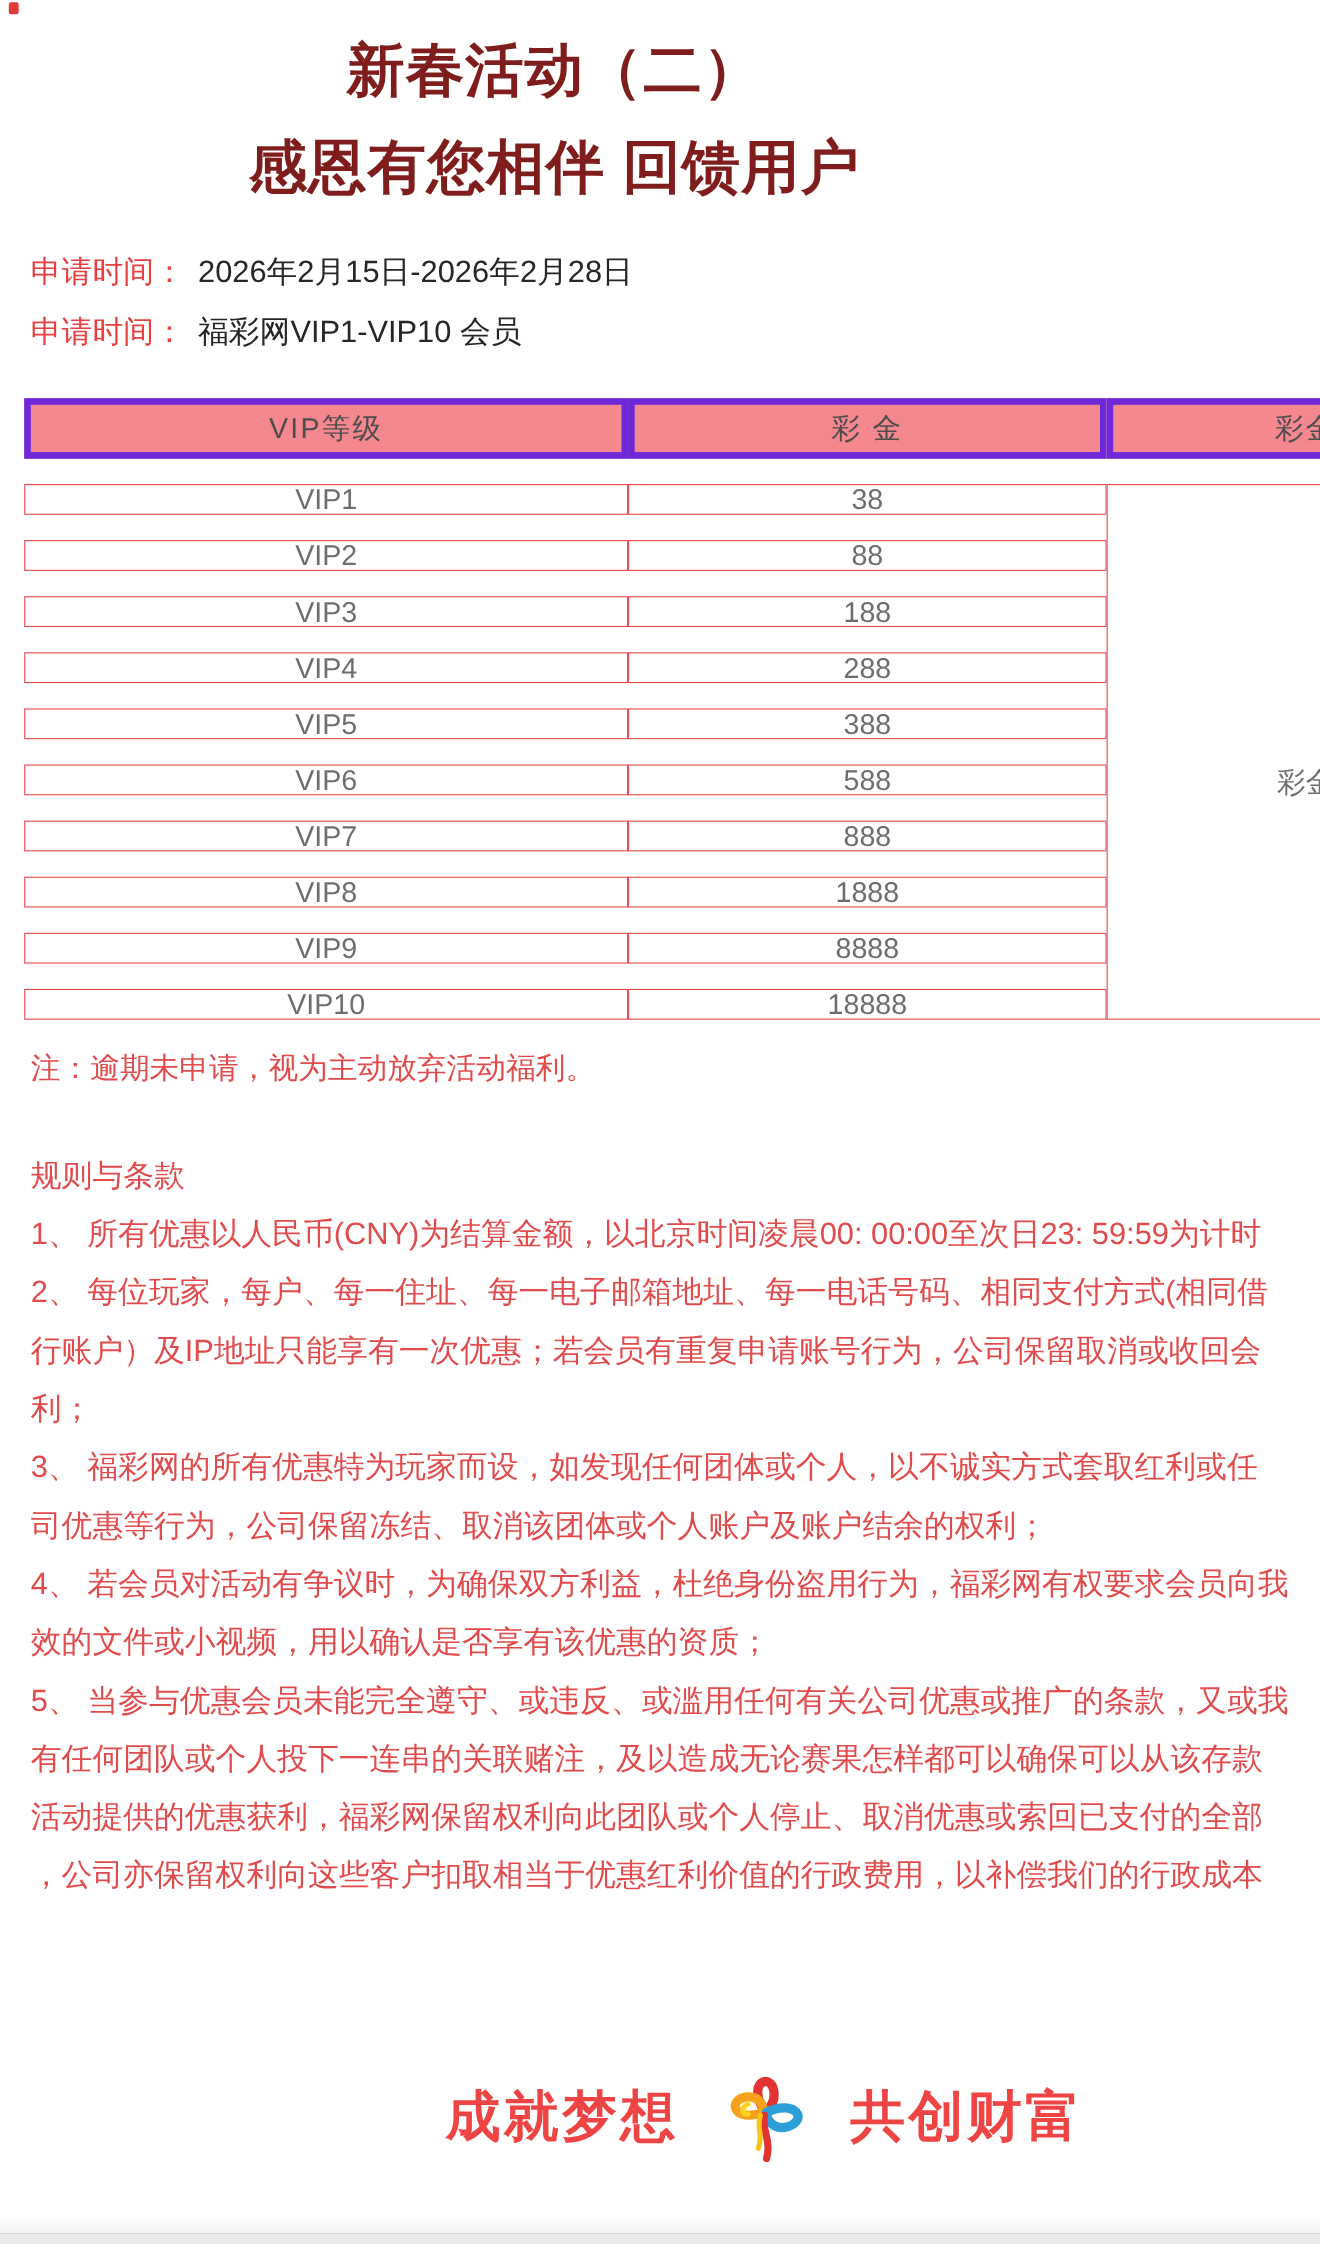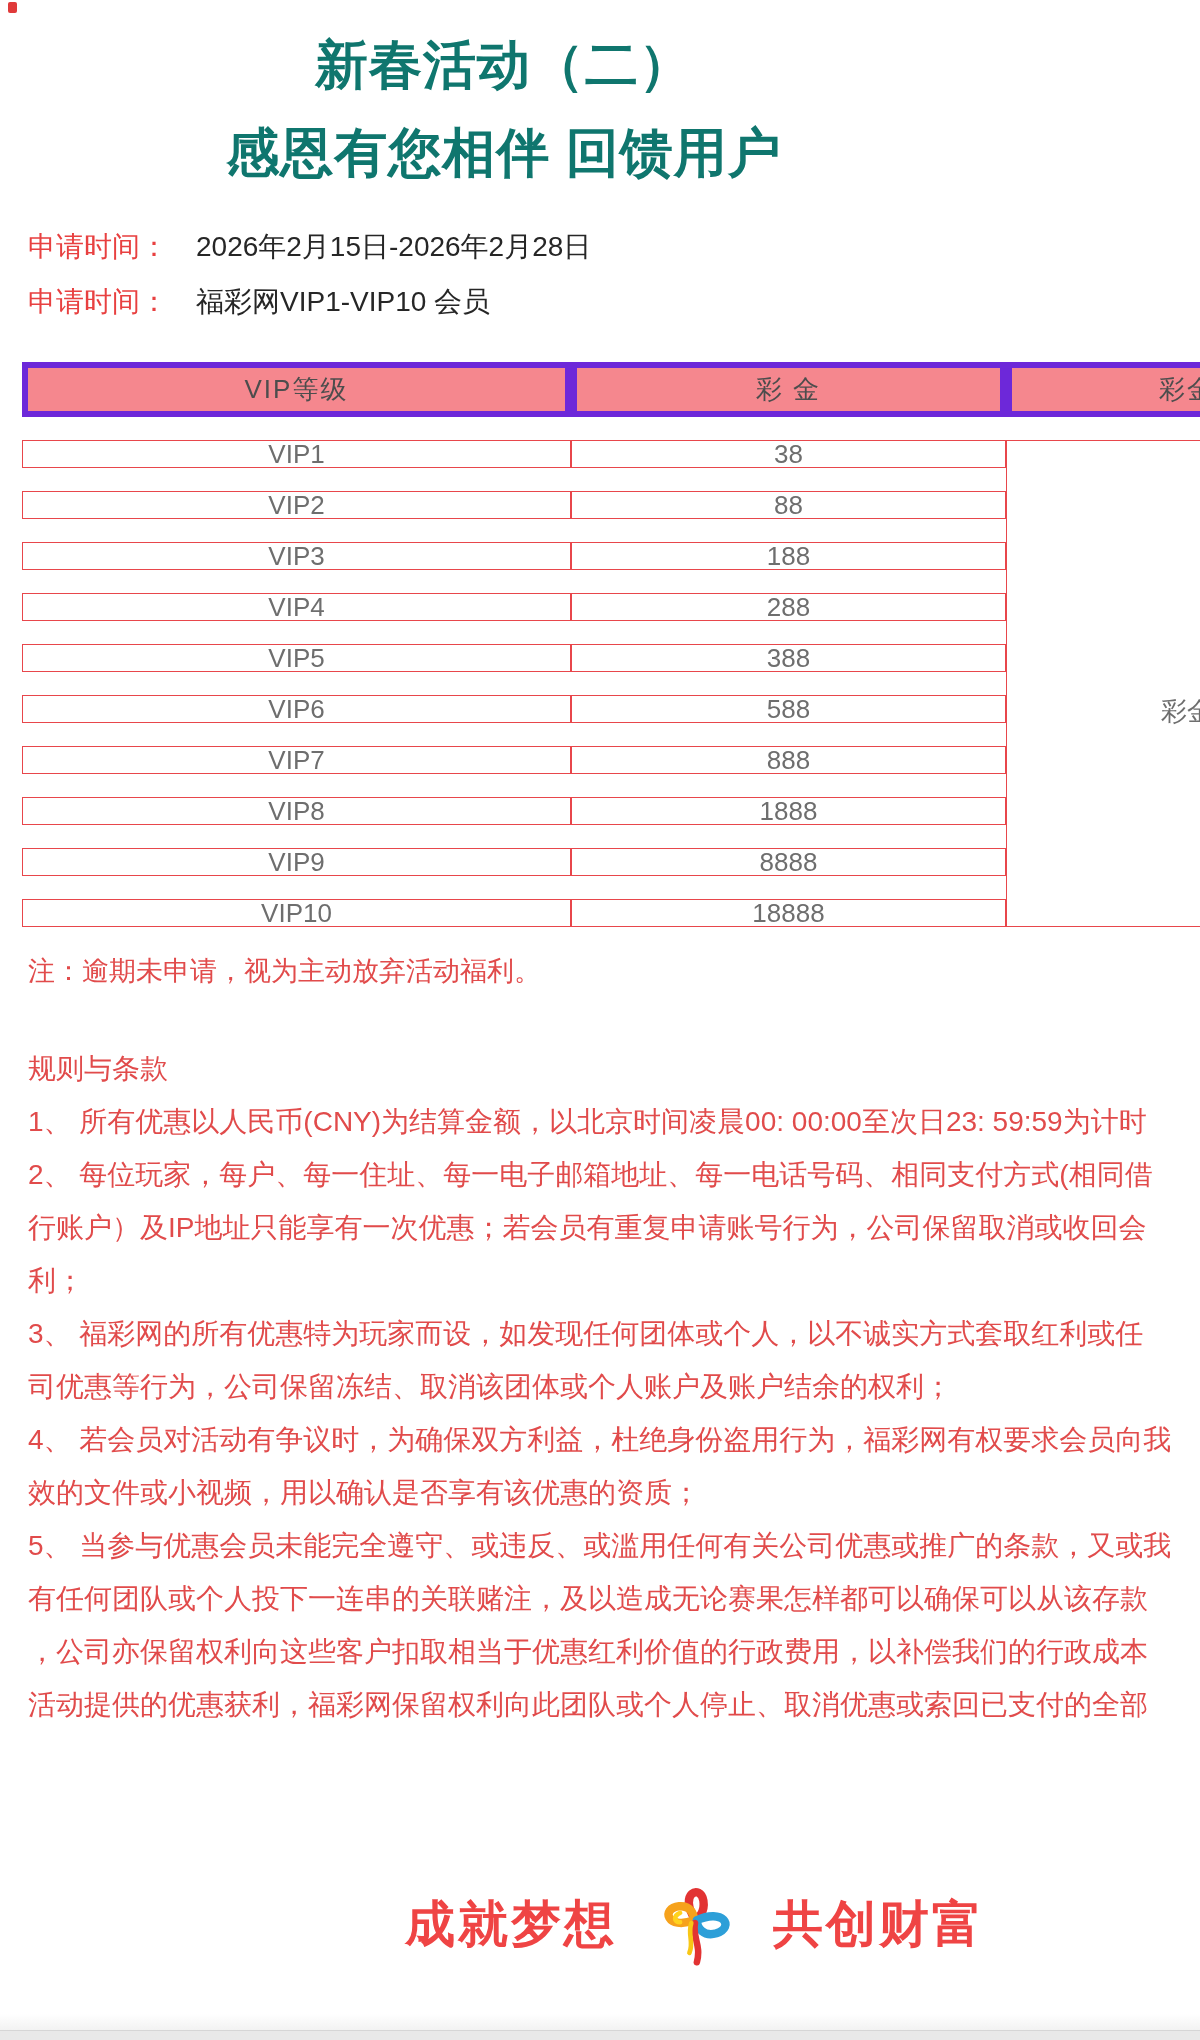--- a/index.html
+++ b/index.html
@@ -10,29 +10,29 @@
     overflow:hidden;
     font-family:"Liberation Sans", sans-serif;
   }
   .corner-marker{
     position:absolute;left:8px;top:2px;width:9px;height:11px;
     background:#e03a3a;border-radius:2px;
   }
   .title{
     position:absolute;top:21px;left:0;width:1008px;
     text-align:center;font-size:53px;font-weight:700;
-    color:#0f766e;line-height:88px;letter-spacing:1px;
+    color:#7f1d1d;line-height:88px;letter-spacing:1px;
   }
   .meta-line{
     position:absolute;left:28px;font-size:28px;line-height:34px;white-space:nowrap;
   }
   .meta-line.l1{top:230px;}
   .meta-line.l2{top:285px;}
   .meta-label{color:#e84040;}
-  .meta-value{color:#262626;margin-left:28px;text-align:right;}
+  .meta-value{color:#262626;margin-left:12px;text-align:right;}
 
   .price-table{position:absolute;left:22px;top:362px;}
   .thead,.tbody{
     display:grid;
     grid-template-columns:549px 435px 362px;
     column-gap:0;
   }
   .thead{height:55px;margin-bottom:3px;}
   .thead .cell{
     box-sizing:border-box;height:55px;
@@ -144,22 +144,22 @@
   <div class="rule-line">1、 所有优惠以人民币(CNY)为结算金额，以北京时间凌晨00: 00:00至次日23: 59:59为计时</div>
   <div class="rule-line">2、 每位玩家，每户、每一住址、每一电子邮箱地址、每一电话号码、相同支付方式(相同借</div>
   <div class="rule-line">行账户）及IP地址只能享有一次优惠；若会员有重复申请账号行为，公司保留取消或收回会</div>
   <div class="rule-line">利；</div>
   <div class="rule-line">3、 福彩网的所有优惠特为玩家而设，如发现任何团体或个人，以不诚实方式套取红利或任</div>
   <div class="rule-line">司优惠等行为，公司保留冻结、取消该团体或个人账户及账户结余的权利；</div>
   <div class="rule-line">4、 若会员对活动有争议时，为确保双方利益，杜绝身份盗用行为，福彩网有权要求会员向我</div>
   <div class="rule-line">效的文件或小视频，用以确认是否享有该优惠的资质；</div>
   <div class="rule-line">5、 当参与优惠会员未能完全遵守、或违反、或滥用任何有关公司优惠或推广的条款，又或我</div>
   <div class="rule-line">有任何团队或个人投下一连串的关联赌注，及以造成无论赛果怎样都可以确保可以从该存款</div>
+  <div class="rule-line">活动提供的优惠获利，福彩网保留权利向此团队或个人停止、取消优惠或索回已支付的全部</div>
   <div class="rule-line">，公司亦保留权利向这些客户扣取相当于优惠红利价值的行政费用，以补偿我们的行政成本</div>
-  <div class="rule-line">活动提供的优惠获利，福彩网保留权利向此团队或个人停止、取消优惠或索回已支付的全部</div>
 </div>
 
 <div class="footer">
   <span class="footer-text">成就梦想</span>
   <svg class="footer-logo" viewBox="0 0 100 90" xmlns="http://www.w3.org/2000/svg">
     <path d="M50 40 C 32 12, 56 2, 59 20 C 61 33, 53 39, 50 40" fill="none" stroke="#e23333" stroke-width="9" stroke-linecap="round"></path>
     <path d="M49 41 C 20 52, 13 28, 33 26 C 45 25, 49 34, 49 41" fill="none" stroke="#f6a21c" stroke-width="9" stroke-linecap="round"></path>
     <path d="M34 33 C 27 36, 27 43, 34 43" fill="none" stroke="#ffd21e" stroke-width="5" stroke-linecap="round"></path>
     <path d="M52 41 C 80 28, 93 48, 73 55 C 59 59, 52 49, 52 41" fill="none" stroke="#2d9fd8" stroke-width="9" stroke-linecap="round"></path>
     <path d="M50 44 C 47 60, 57 67, 52 86" fill="none" stroke="#e23333" stroke-width="7" stroke-linecap="round"></path>

